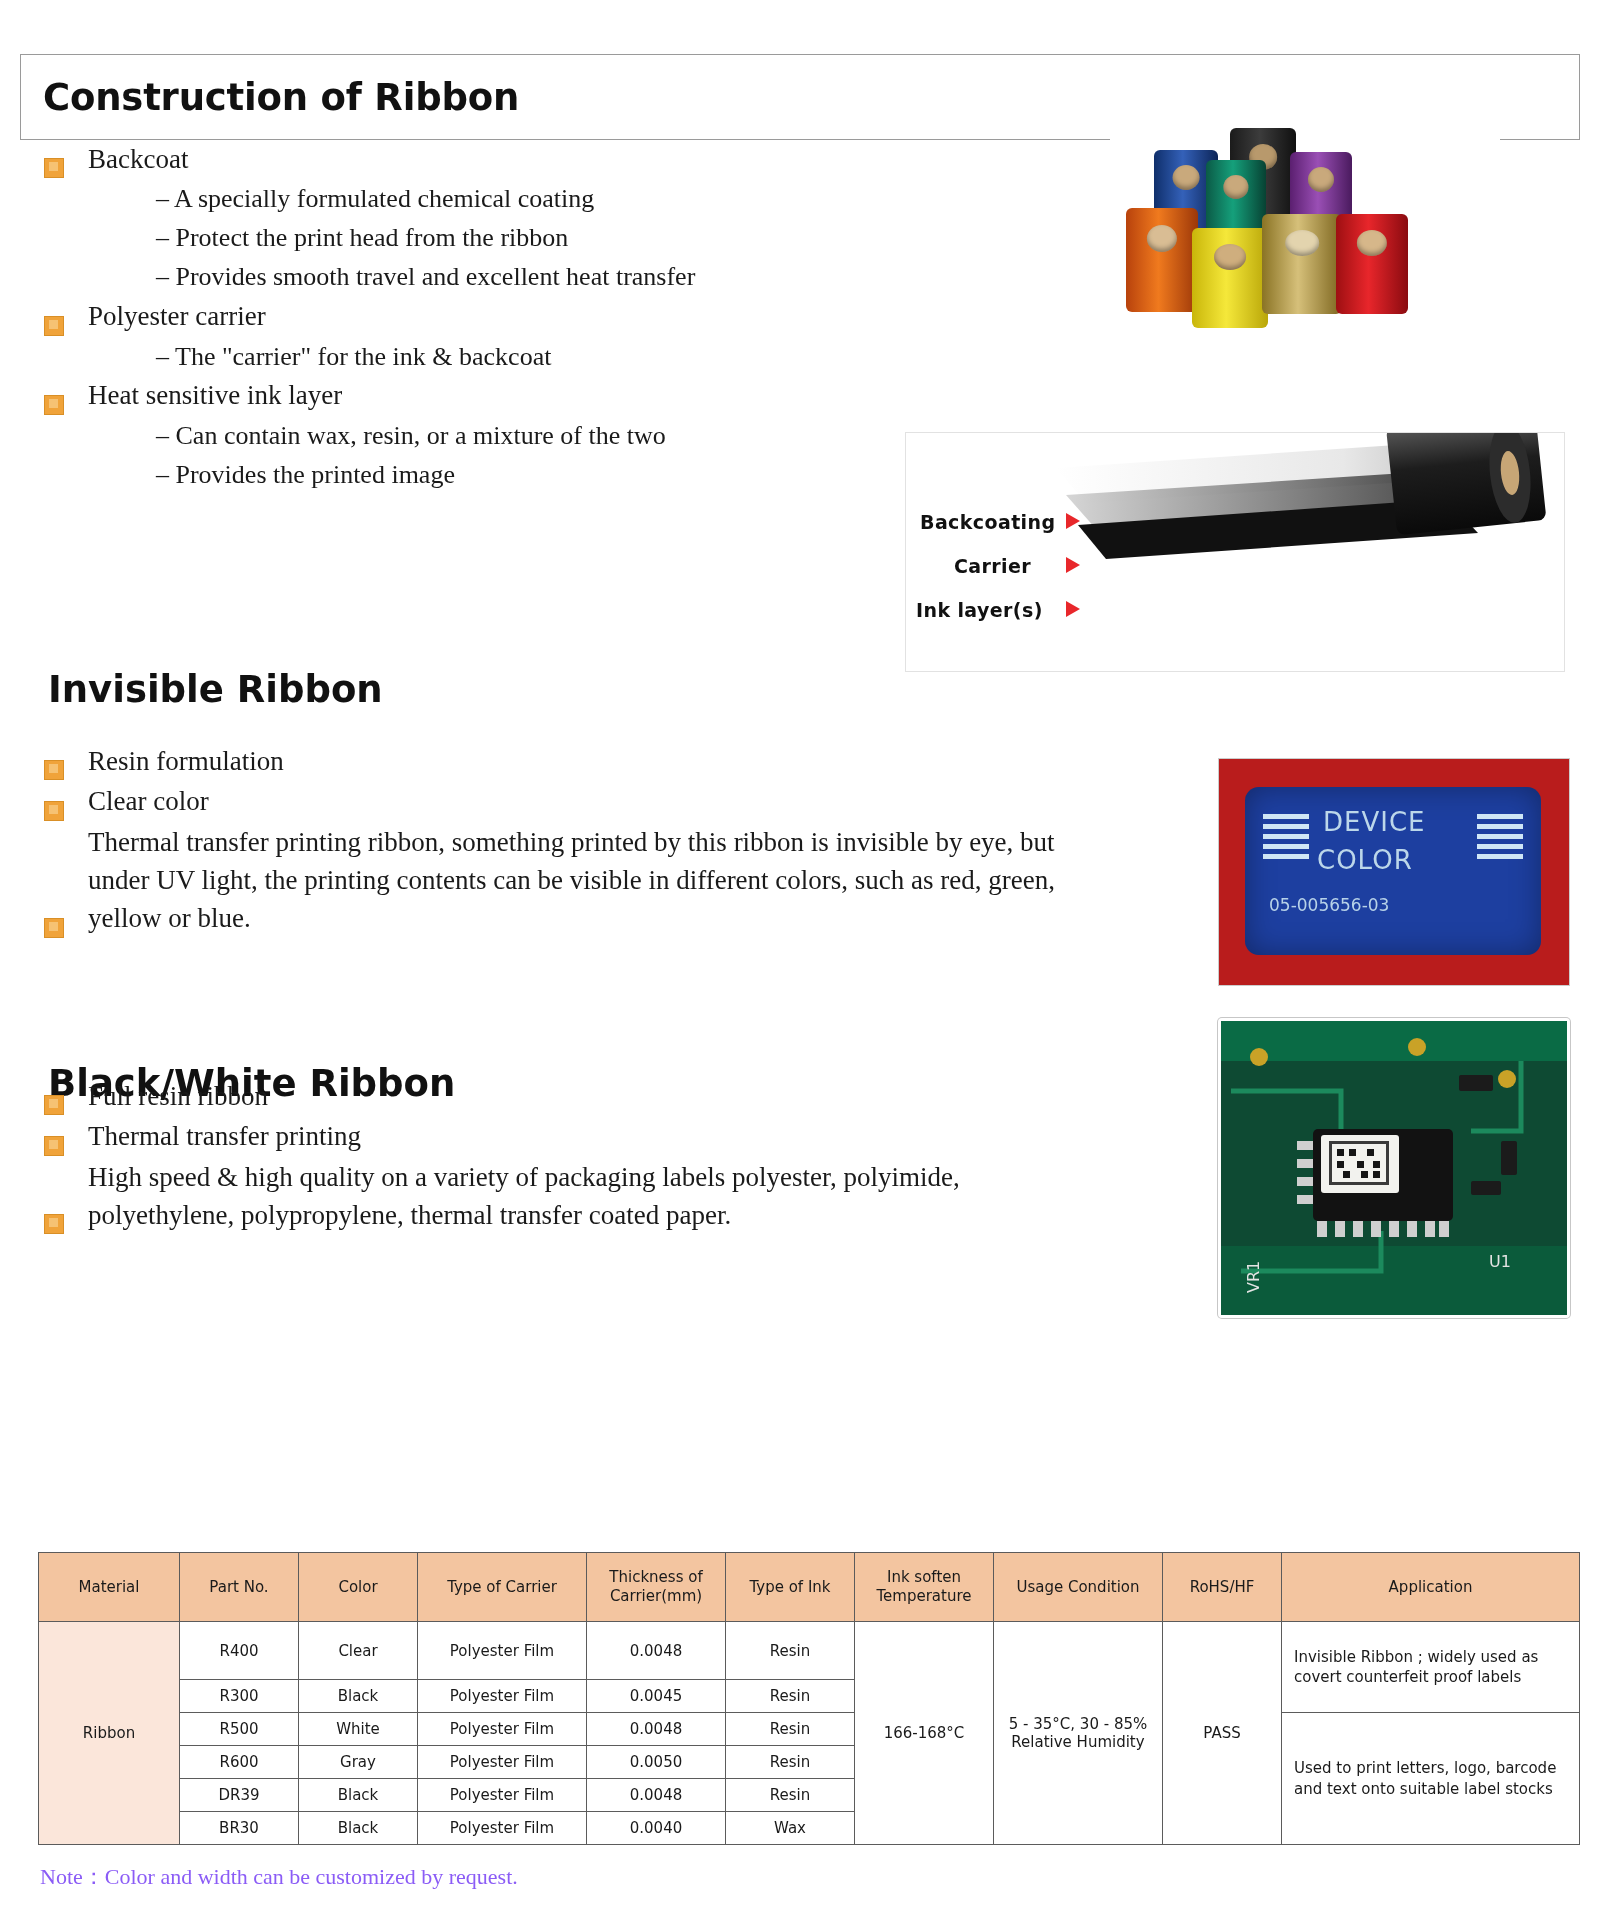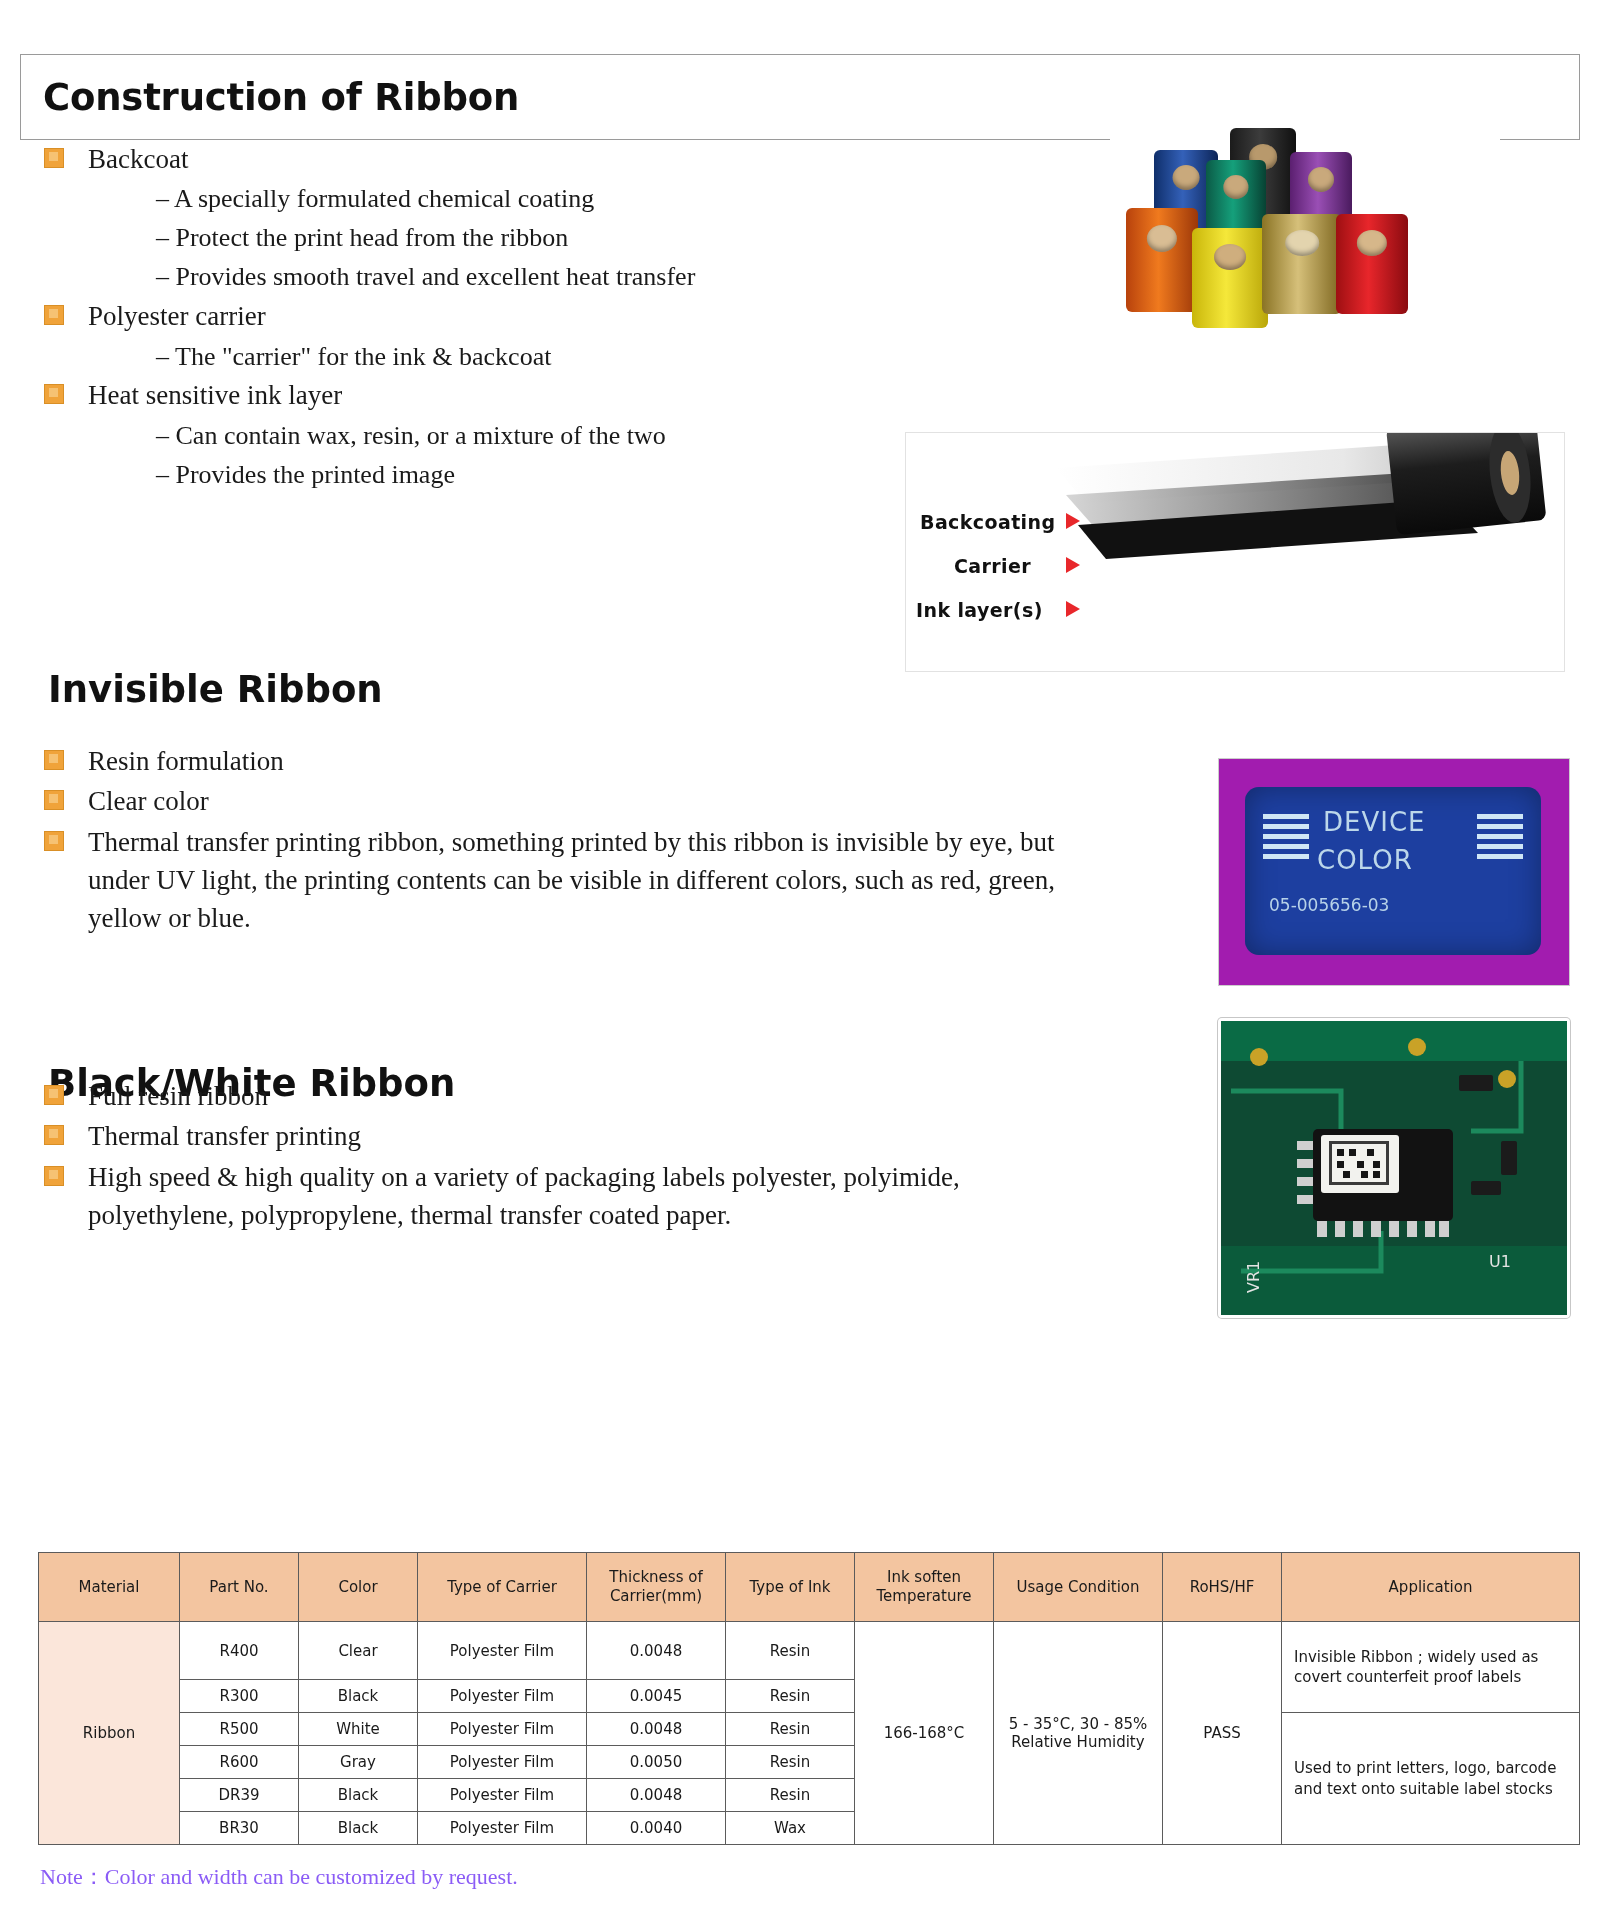--- a/index.html
+++ b/index.html
@@ -53,21 +53,21 @@
   }
   #invisible-title { left: 48px; top: 668px; }
   #bw-title { left: 48px; top: 1062px; }
 
   
   .bullets {
     position: absolute;
   }
   .bullet-row {
     display: flex;
-    align-items: flex-start;
+    align-items: flex-end;
     margin-bottom: 2px;
   }
   .bullet-mark {
     width: 20px;
     height: 20px;
     background: #F0A33A;
     border: 1px solid #d98f26;
     box-sizing: border-box;
     flex: 0 0 auto;
     margin-top: 8px;
@@ -147,21 +147,21 @@
     position: absolute;
     width: 0; height: 0;
     border-top: 8px solid transparent;
     border-bottom: 8px solid transparent;
     border-left: 14px solid #e8272b;
   }
 
   
   #uv-photo {
     left: 1218px; top: 758px; width: 352px; height: 228px;
-    background: #a21caf;
+    background: #b91c1c;
     border: 1px solid #ccc;
   }
   
   #pcb-photo {
     left: 1218px; top: 1018px; width: 352px; height: 300px;
     background: #0d3f2e;
     border: 3px solid #ffffff;
     box-shadow: 0 0 0 1px #c7c7c7;
     border-radius: 4px;
   }

